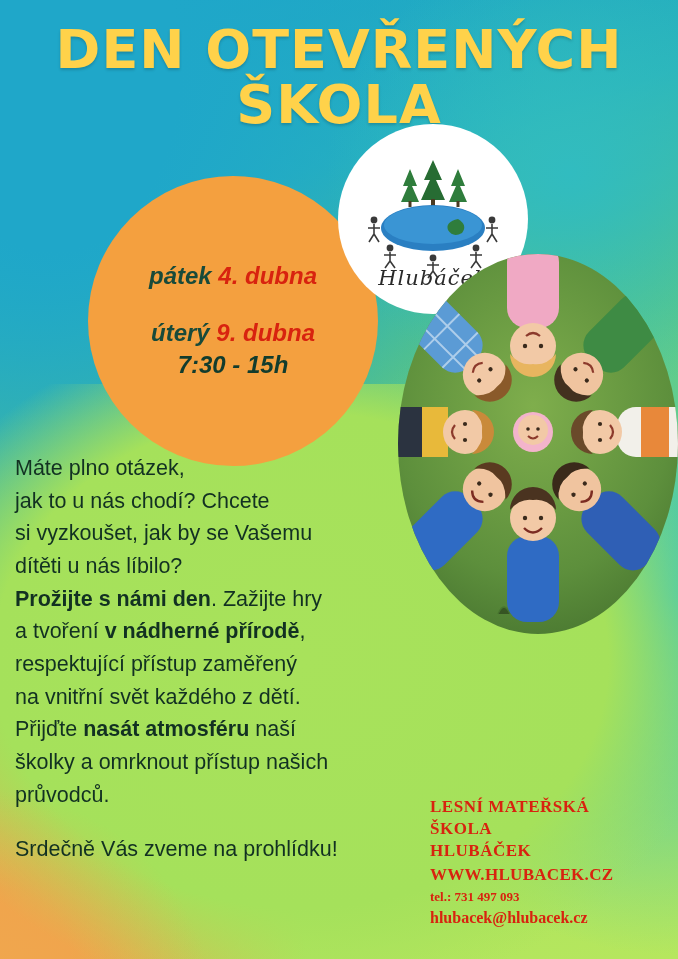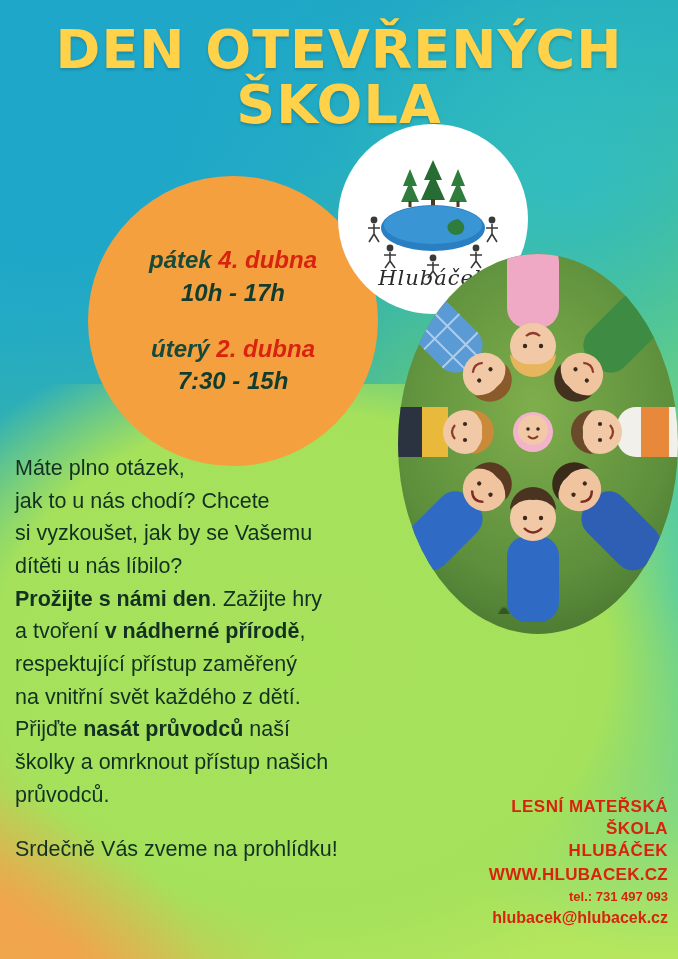--- a/index.html
+++ b/index.html
@@ -160,24 +160,25 @@
   .body-text p { margin: 0 0 0 0; }
   .body-text .para-gap { height: 22px; }
   .body-text b { font-weight: bold; }
 
   
   .contact {
     position: absolute;
     left: 430px;
     top: 796px;
     width: 238px;
-    text-align: right;
+    text-align: left;
     color: #d8230f;
     font-weight: bold;
     line-height: 1.3;
+    font-family: Liberation Serif, serif;
   }
   .contact .c-name {
     font-size: 17px;
     letter-spacing: 0.5px;
   }
   .contact .c-web {
     font-size: 17px;
     letter-spacing: 0.3px;
     margin-top: 2px;
   }
@@ -202,27 +203,26 @@
     <span class="l1">DEN OTEVŘENÝCH</span>
     <span class="l2">ŠKOLA</span>
   </div>
 
   <div class="date-circle">
     <div class="date-block">
       <div class="date-line1">
         <span>pátek</span>
         <span class="red">4. dubna</span>
       </div>
-      <div class="date-line2">10h - 17h</div>
     </div>
     <div class="date-spacer"></div>
     <div class="date-block">
       <div class="date-line1">
         <span>úterý</span>
-        <span class="red">2. dubna</span>
+        <span class="red">9. dubna</span>
       </div>
       <div class="date-line2">7:30 - 15h</div>
     </div>
   </div>
 
   <div class="logo-circle">
     <svg width="190" height="190" viewBox="0 0 190 190">
 
       <g>
         <path d="M70 78 L63 78 L70 62 L65 62 L72 45 L79 62 L74 62 L81 78 Z" fill="#2f7d3c"></path>
@@ -363,21 +363,21 @@
       <span>Máte plno otázek,</span><br>
       <span>jak to u nás chodí?  Chcete</span><br>
       <span>si vyzkoušet, jak by se Vašemu</span><br>
       <span>dítěti u nás líbilo?</span>
     </p>
     <p>
       <b>Prožijte s námi den</b><span>. Zažijte hry</span><br>
       <span>a tvoření </span><b>v nádherné přírodě</b><span>,</span><br>
       <span>respektující přístup zaměřený</span><br>
       <span>na vnitřní svět každého z dětí.</span><br>
-      <span>Přijďte </span><b>nasát průvodců</b><span> naší</span><br>
+      <span>Přijďte </span><b>nasát atmosféru</b><span> naší</span><br>
       <span>školky a omrknout přístup našich</span><br>
       <span>průvodců.</span>
     </p>
     <div class="para-gap"></div>
     <p>Srdečně Vás zveme na prohlídku!</p>
   </div>
 
   <div class="contact">
     <div class="c-name">
       <span>LESNÍ MATEŘSKÁ</span><br>

